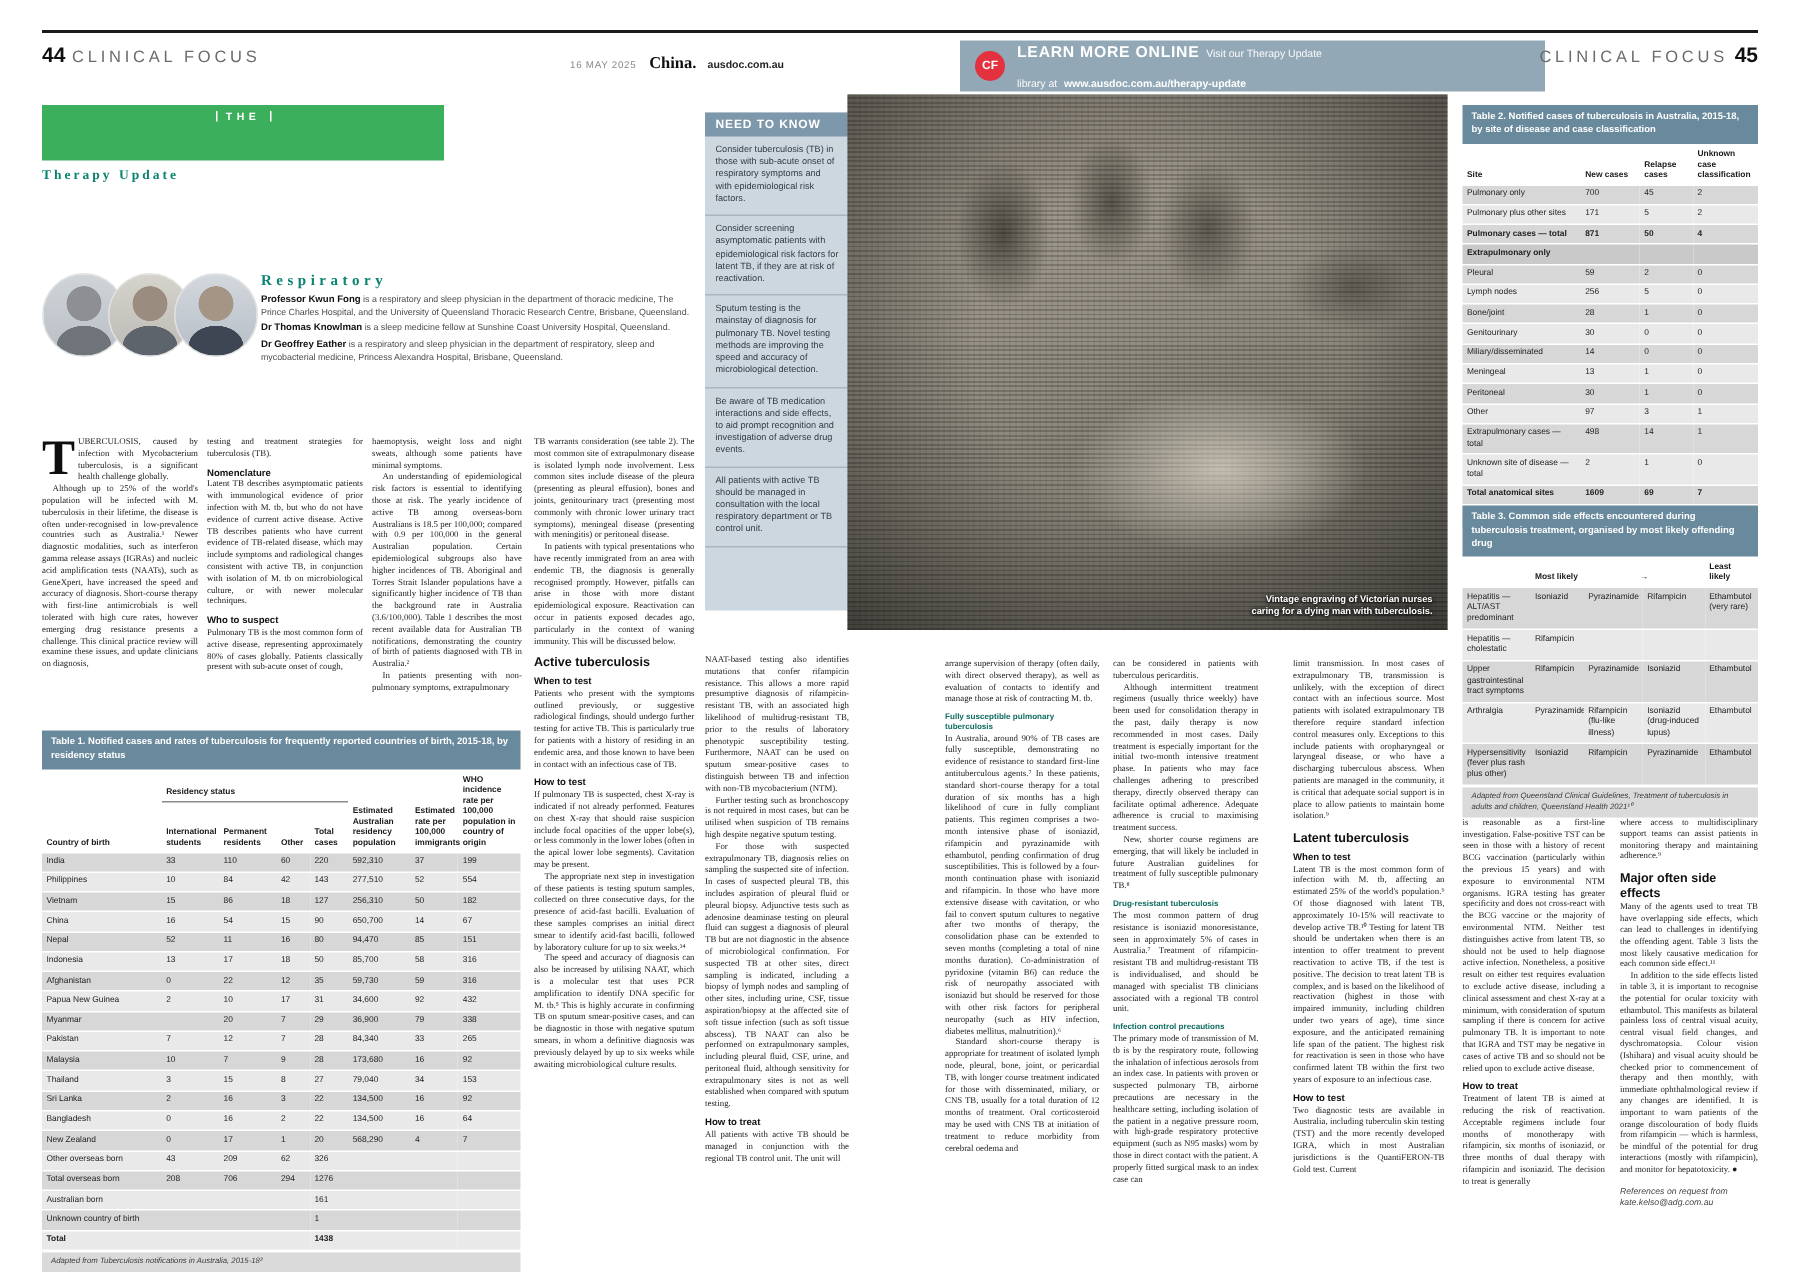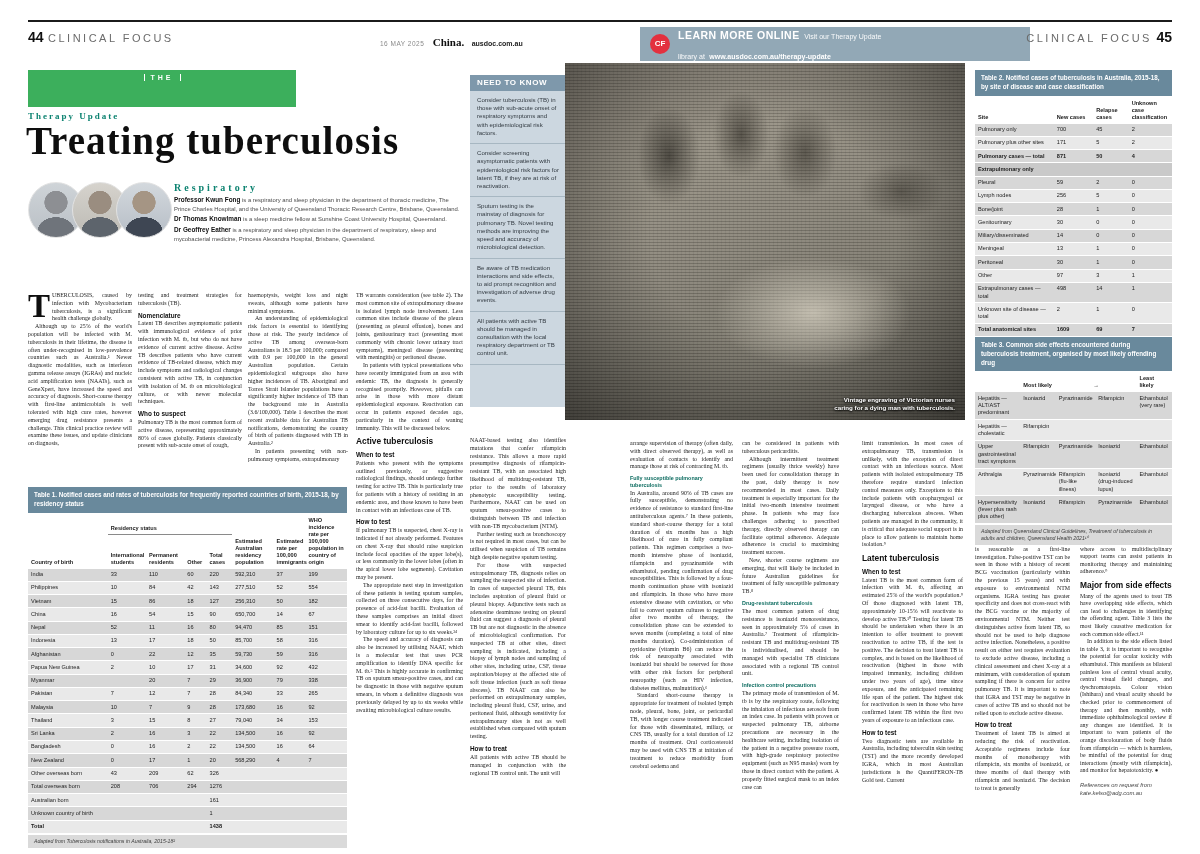--- a/index.html
+++ b/index.html
@@ -140,21 +140,20 @@
   <div class="hdr-right">
     <span class="sec">CLINICAL FOCUS</span>
     <span class="pn">45</span>
   </div>
 
   <div class="special">
     <div class="kicker"><span class="bar"></span><span>THE</span><span class="bar"></span></div>
   </div>
 
   <div class="eyebrow">Therapy Update</div>
-  <h1 class="headline">Treating tuberculosis</h1>
 
   <div class="avatars">
     <span class="avatar a1" style="left:0"></span>
     <span class="avatar a2" style="left:44px"></span>
     <span class="avatar a3" style="left:88px"></span>
   </div>
   <div class="authors">
     <div class="topic">Respiratory</div>
     <div>
         <p><b>Professor Kwun Fong</b> is a respiratory and sleep physician in the department of thoracic medicine, The Prince Charles Hospital, and the University of Queensland Thoracic Research Centre, Brisbane, Queensland.</p>
@@ -236,21 +235,21 @@
       <div class="h2">How to test</div>
       <p class="para noind">Two diagnostic tests are available in Australia, including tuberculin skin testing (TST) and the more recently developed IGRA, which in most Australian jurisdictions is the QuantiFERON-TB Gold test. Current</p>
     </div>
   <div class="col" id="c9">
       <p class="para noind">Australian guidelines suggest either test is reasonable as a first-line investigation. False-positive TST can be seen in those with a history of recent BCG vaccination (particularly within the previous 15 years) and with exposure to environmental NTM organisms. IGRA testing has greater specificity and does not cross-react with the BCG vaccine or the majority of environmental NTM. Neither test distinguishes active from latent TB, so should not be used to help diagnose active infection. Nonetheless, a positive result on either test requires evaluation to exclude active disease, including a clinical assessment and chest X-ray at a minimum, with consideration of sputum sampling if there is concern for active pulmonary TB. It is important to note that IGRA and TST may be negative in cases of active TB and so should not be relied upon to exclude active disease.</p>
       <div class="h2">How to treat</div>
       <p class="para noind">Treatment of latent TB is aimed at reducing the risk of reactivation. Acceptable regimens include four months of monotherapy with rifampicin, six months of isoniazid, or three months of dual therapy with rifampicin and isoniazid. The decision to treat is generally</p>
     </div>
   <div class="col" id="c10">
       <p class="para noind">undertaken in specialist TB clinics, where access to multidisciplinary support teams can assist patients in monitoring therapy and maintaining adherence.⁹</p>
-      <div class="h1">Major from side effects</div>
+      <div class="h1">Major often side effects</div>
       <p class="para noind">Many of the agents used to treat TB have overlapping side effects, which can lead to challenges in identifying the offending agent. Table 3 lists the most likely causative medication for each common side effect.¹¹</p>
       <p class="para">In addition to the side effects listed in table 3, it is important to recognise the potential for ocular toxicity with ethambutol. This manifests as bilateral painless loss of central visual acuity, central visual field changes, and dyschromatopsia. Colour vision (Ishihara) and visual acuity should be checked prior to commencement of therapy and then monthly, with immediate ophthalmological review if any changes are identified. It is important to warn patients of the orange discolouration of body fluids from rifampicin — which is harmless, be mindful of the potential for drug interactions (mostly with rifampicin), and monitor for hepatotoxicity. ●</p>
       <div class="ref">References on request from kate.kelso@adg.com.au</div>
     </div>
 
   <div class="tablebox" id="t1box">
       <div class="ttitle">Table 1. Notified cases and rates of tuberculosis for frequently reported countries of birth, 2015-18, by residency status</div>
       <table class="dtable">
         <colgroup>
           <col style="width: 25%;">

